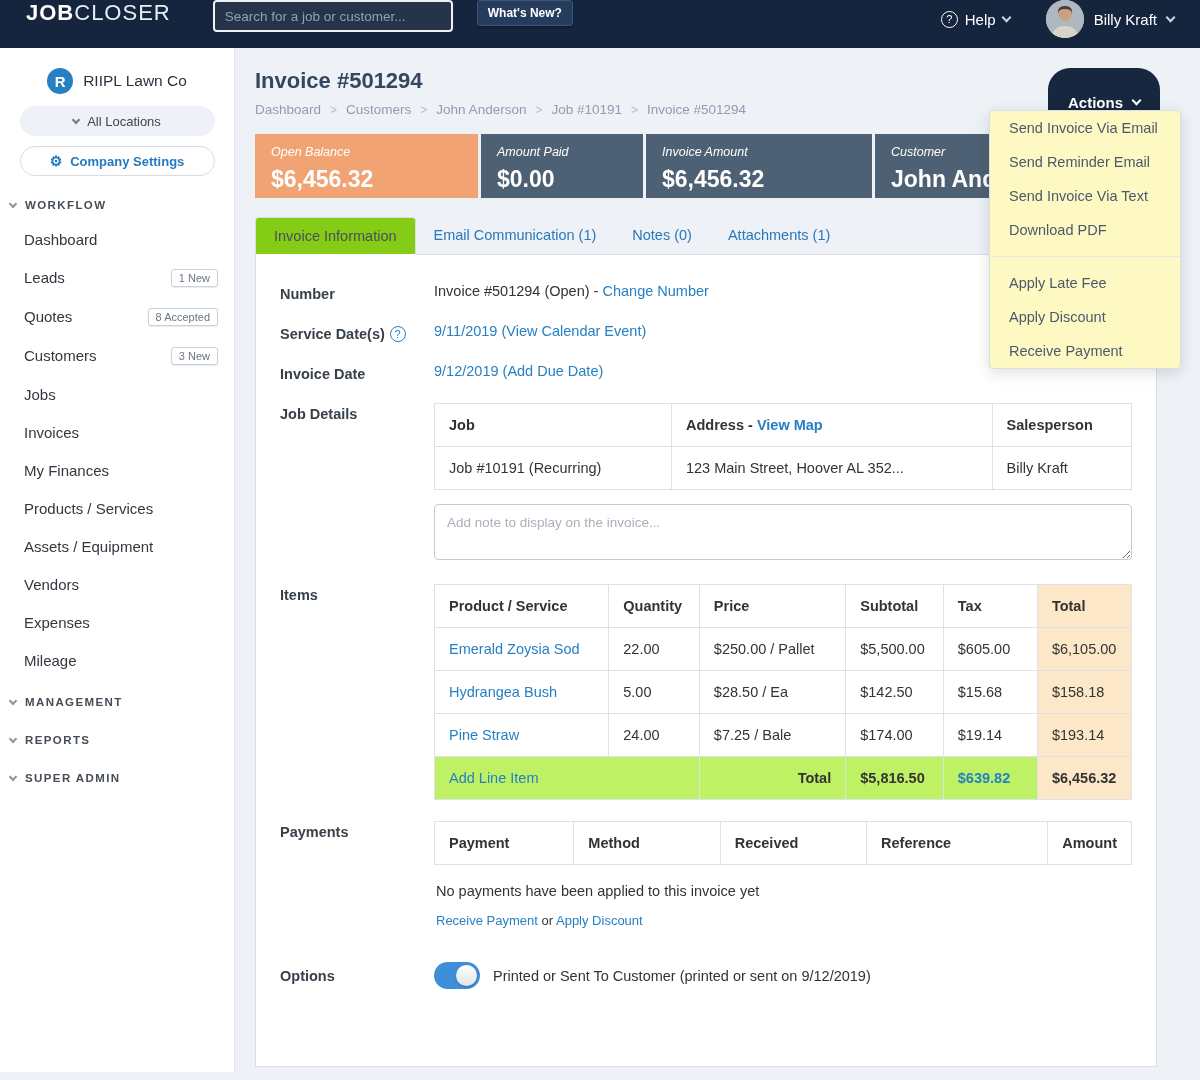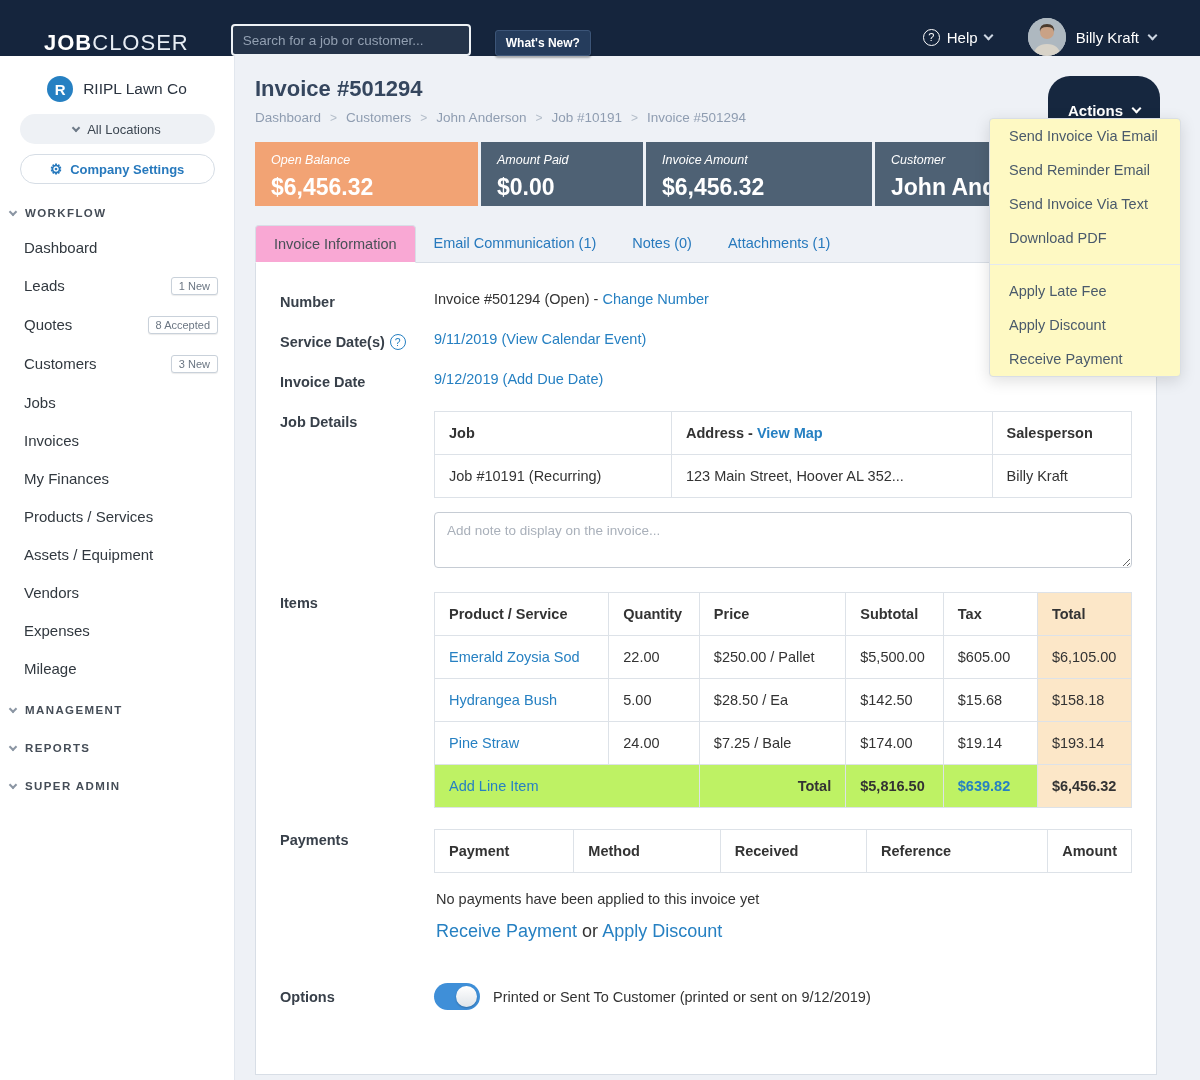--- a/index.html
+++ b/index.html
@@ -1,21 +1,21 @@
 <!DOCTYPE html>
 <html><head>
 <meta charset="utf-8">
 <style>
   * { box-sizing: border-box; margin: 0; padding: 0; }
   html,body { width:1200px; height:1080px; overflow:hidden; }
   body { font-family:"Liberation Sans", sans-serif; background:#eef1f6; color:#333; }
   a { text-decoration:none; }
 
   
-  .topbar { height:56px; background:#15253d; display:flex; align-items:flex-end; padding:0 44px; }
+  .topbar { height:48px; background:#15253d; display:flex; align-items:flex-start; padding:0 26px; }
   .logo { font-size:22px; letter-spacing:1px; color:#fff; white-space:nowrap; }
   .logo .b { font-weight:800; }
   .logo .l { font-weight:300; color:#e7edf4; }
   .search { margin-left:42px; width:240px; height:32px; background:rgba(255,255,255,0.07);
             border:2px solid #eef2f6; border-radius:4px; color:#cfd6e0; padding:0 10px; font-size:13.5px;
             font-family:"Liberation Sans", sans-serif; }
   .search::placeholder { color:#93a0b2; }
   .whatsnew { margin-left:24px; background:#253c5c; border:1px solid #3c5578; color:#fff; font-size:12px;
               font-weight:700; padding:5px 10px; border-radius:3px; cursor:pointer; box-shadow:0 2px 2px rgba(0,0,0,.3); }
   .top-right { margin-left:auto; display:flex; align-items:center; gap:10px; color:#fff; font-size:15px; }
@@ -75,21 +75,21 @@
   .stat .lbl { font-size:12.5px; font-style:italic; }
   .stat .val { font-size:23px; font-weight:700; margin-top:7px; white-space:nowrap; }
   .stat.orange { background:#f2a374; width:223px; }
   .stat.s1 { background:#4e6174; width:162px; }
   .stat.s2 { background:#4e6174; width:226px; }
   .stat.s3 { background:#4e6174; flex:1; overflow:hidden; }
 
   
   .tabs { display:flex; margin-top:19px; border-bottom:1px solid #d8dee6; }
   .tab { padding:10px 18px; font-size:14.5px; color:#2779bd; cursor:pointer; }
-  .tab.active { background:#f9a8d4; border:1px solid #d8dee6; border-bottom:1px solid #fff; border-radius:4px 4px 0 0;
+  .tab.active { background:#84cc16; border:1px solid #d8dee6; border-bottom:1px solid #fff; border-radius:4px 4px 0 0;
                 color:#495057; margin-bottom:-1px; }
   .panel { background:#fff; border:1px solid #d8dee6; border-top:none; padding:28px 24px 20px; min-height:812px; }
 
   .frow { display:flex; margin-bottom:21px; }
   .flabel { width:154px; flex:0 0 154px; font-weight:700; font-size:14.5px; color:#38404a; padding-top:3px; }
   .fcontent { flex:1; font-size:14.5px; color:#333; }
   .link { color:#2680c2; cursor:pointer; }
   .qinfo { display:inline-flex; width:16px; height:16px; border:1px solid #2680c2; color:#2680c2; border-radius:50%;
            font-size:10.5px; align-items:center; justify-content:center; margin-left:5px; font-weight:400; vertical-align:1px; }
 
@@ -97,21 +97,21 @@
   th, td { border:1px solid #dde2e8; padding:13px 14px; font-size:14.5px; text-align:left; color:#333; background:#fff; }
   th { font-weight:700; }
   .peach { background:#fce7c8 !important; }
   .num-r { text-align:right; }
   .note-area { margin-top:14px; width:100%; height:56px; border:1px solid #c6ccd4; border-radius:4px;
                padding:10px 12px; font-size:13.5px; color:#333; resize:vertical; font-family:"Liberation Sans", sans-serif; }
   .note-area::placeholder { color:#a9b0ba; }
   .footer-row td { background:#bef264; }
   .bold { font-weight:700; }
   .no-pay { margin:18px 2px 14px; font-size:14.5px; }
-  .pay-links { margin:4px 2px 20px; font-size:18px; }
+  .pay-links { margin:4px 2px 13px; font-size:13px; }
 
   
   .opt-line { display:flex; align-items:center; gap:13px; }
   .toggle { width:46px; height:27px; border-radius:14px; background:#3f8fd8; position:relative; cursor:pointer; flex:0 0 auto; }
   .toggle .knob { position:absolute; top:3px; right:3px; width:21px; height:21px; border-radius:50%;
                   background:linear-gradient(#ffffff,#dfe4e9); box-shadow:0 1px 2px rgba(0,0,0,.25); }
 </style>
 </head>
 <body>
 

